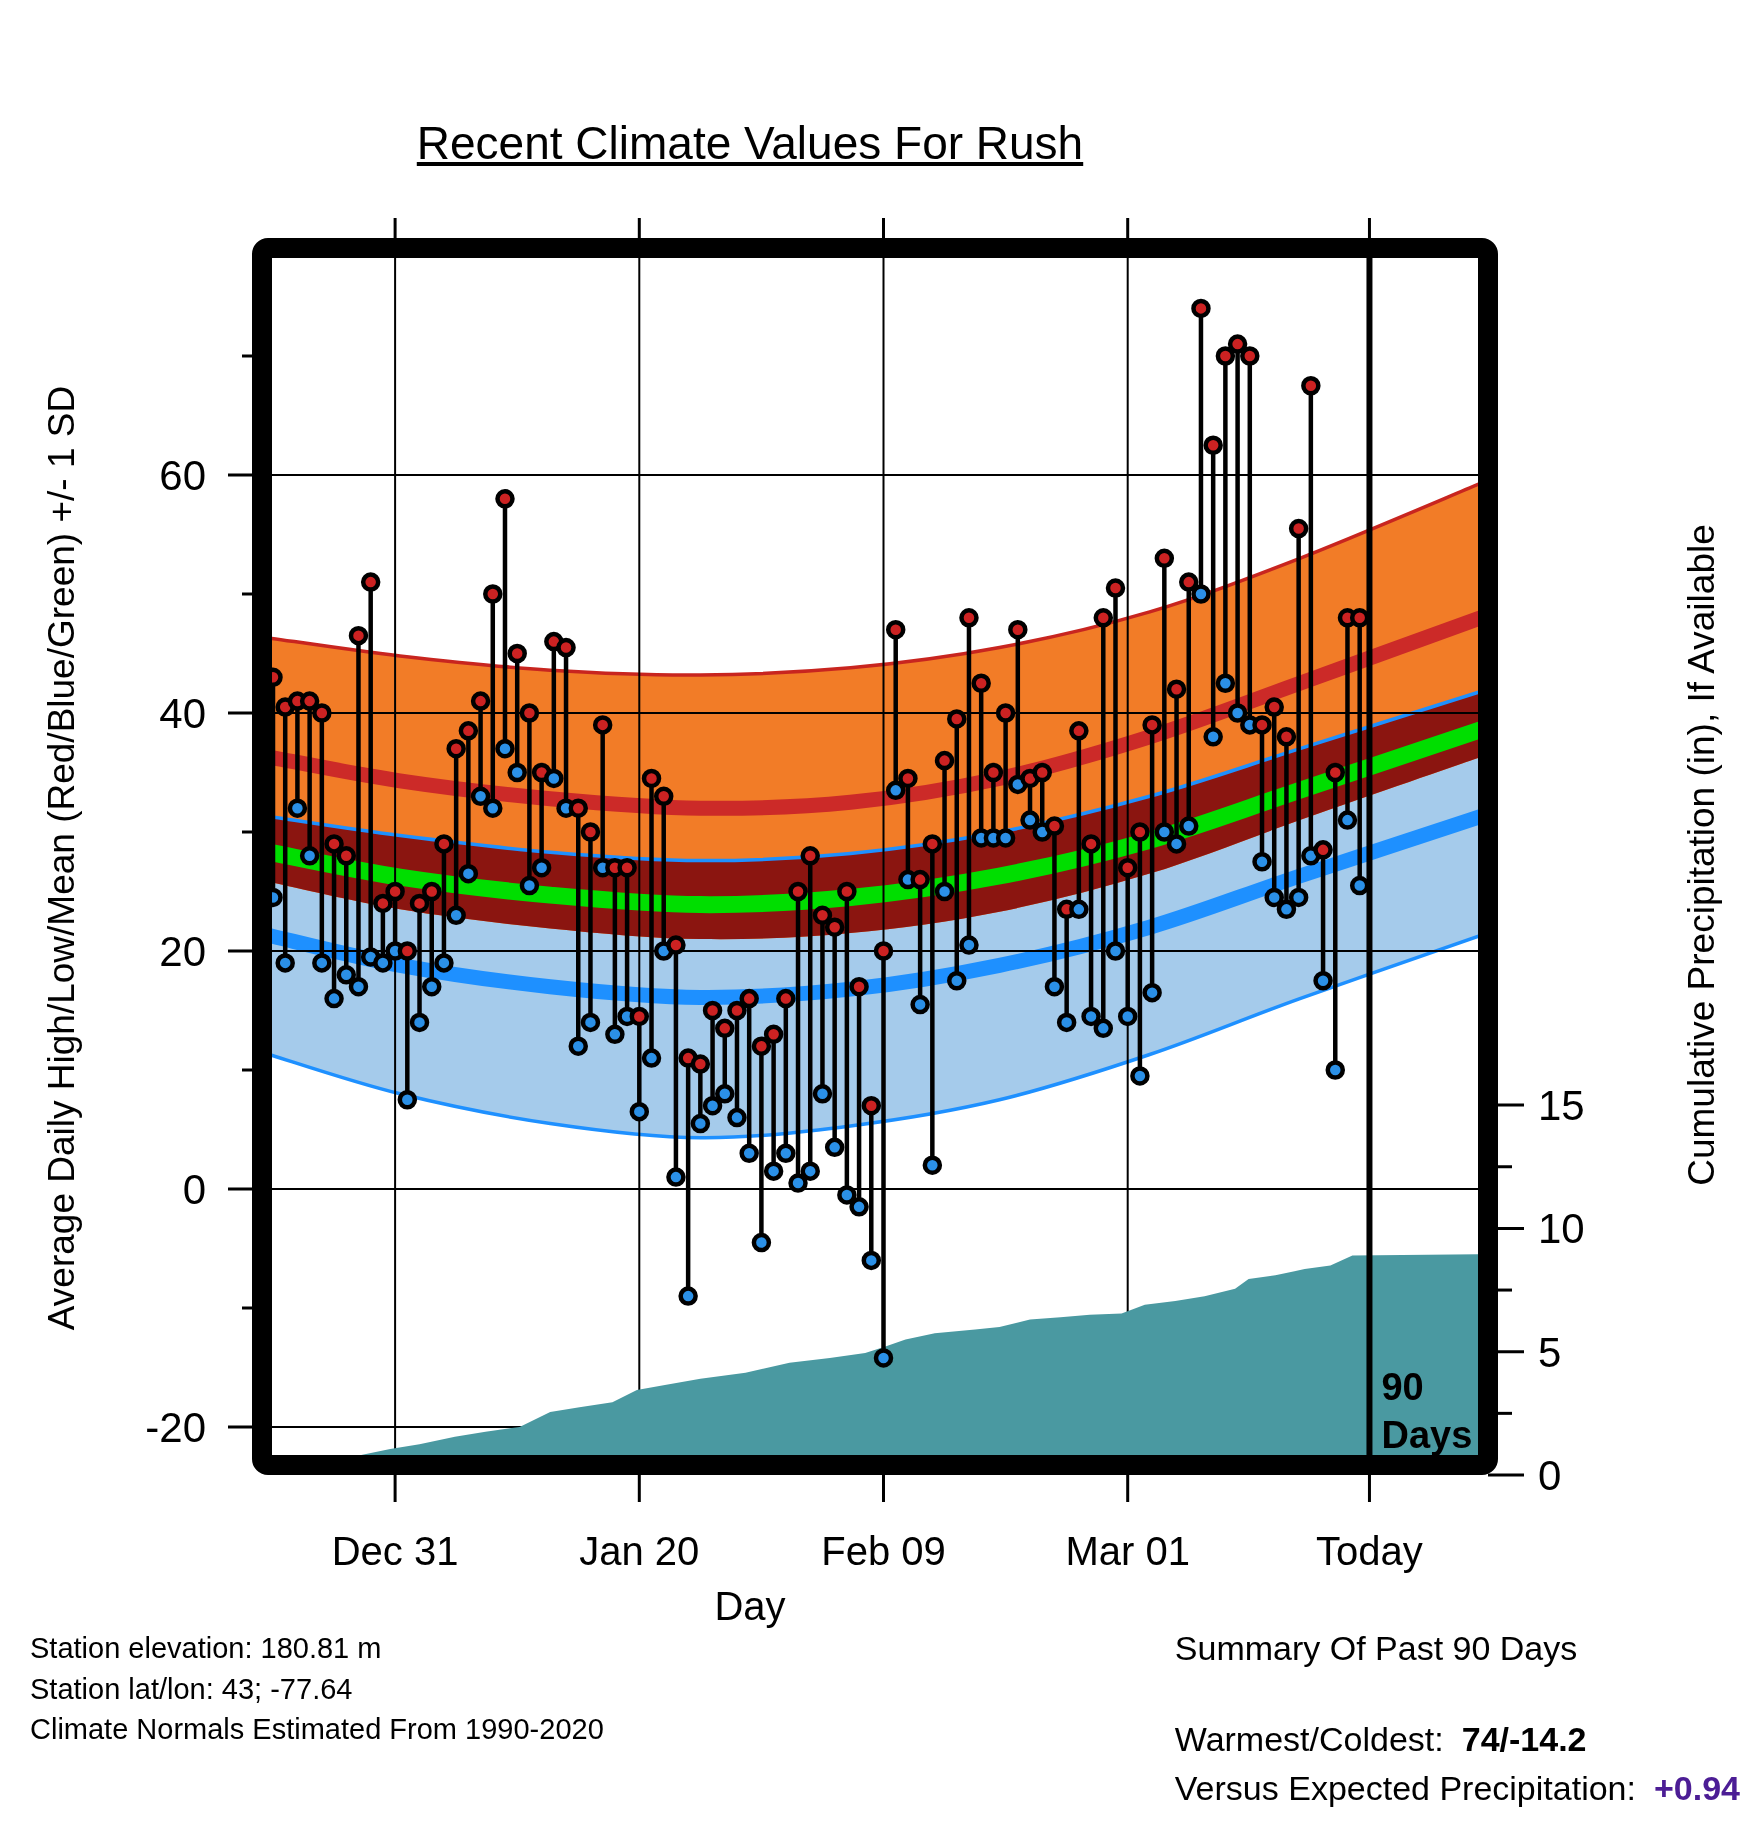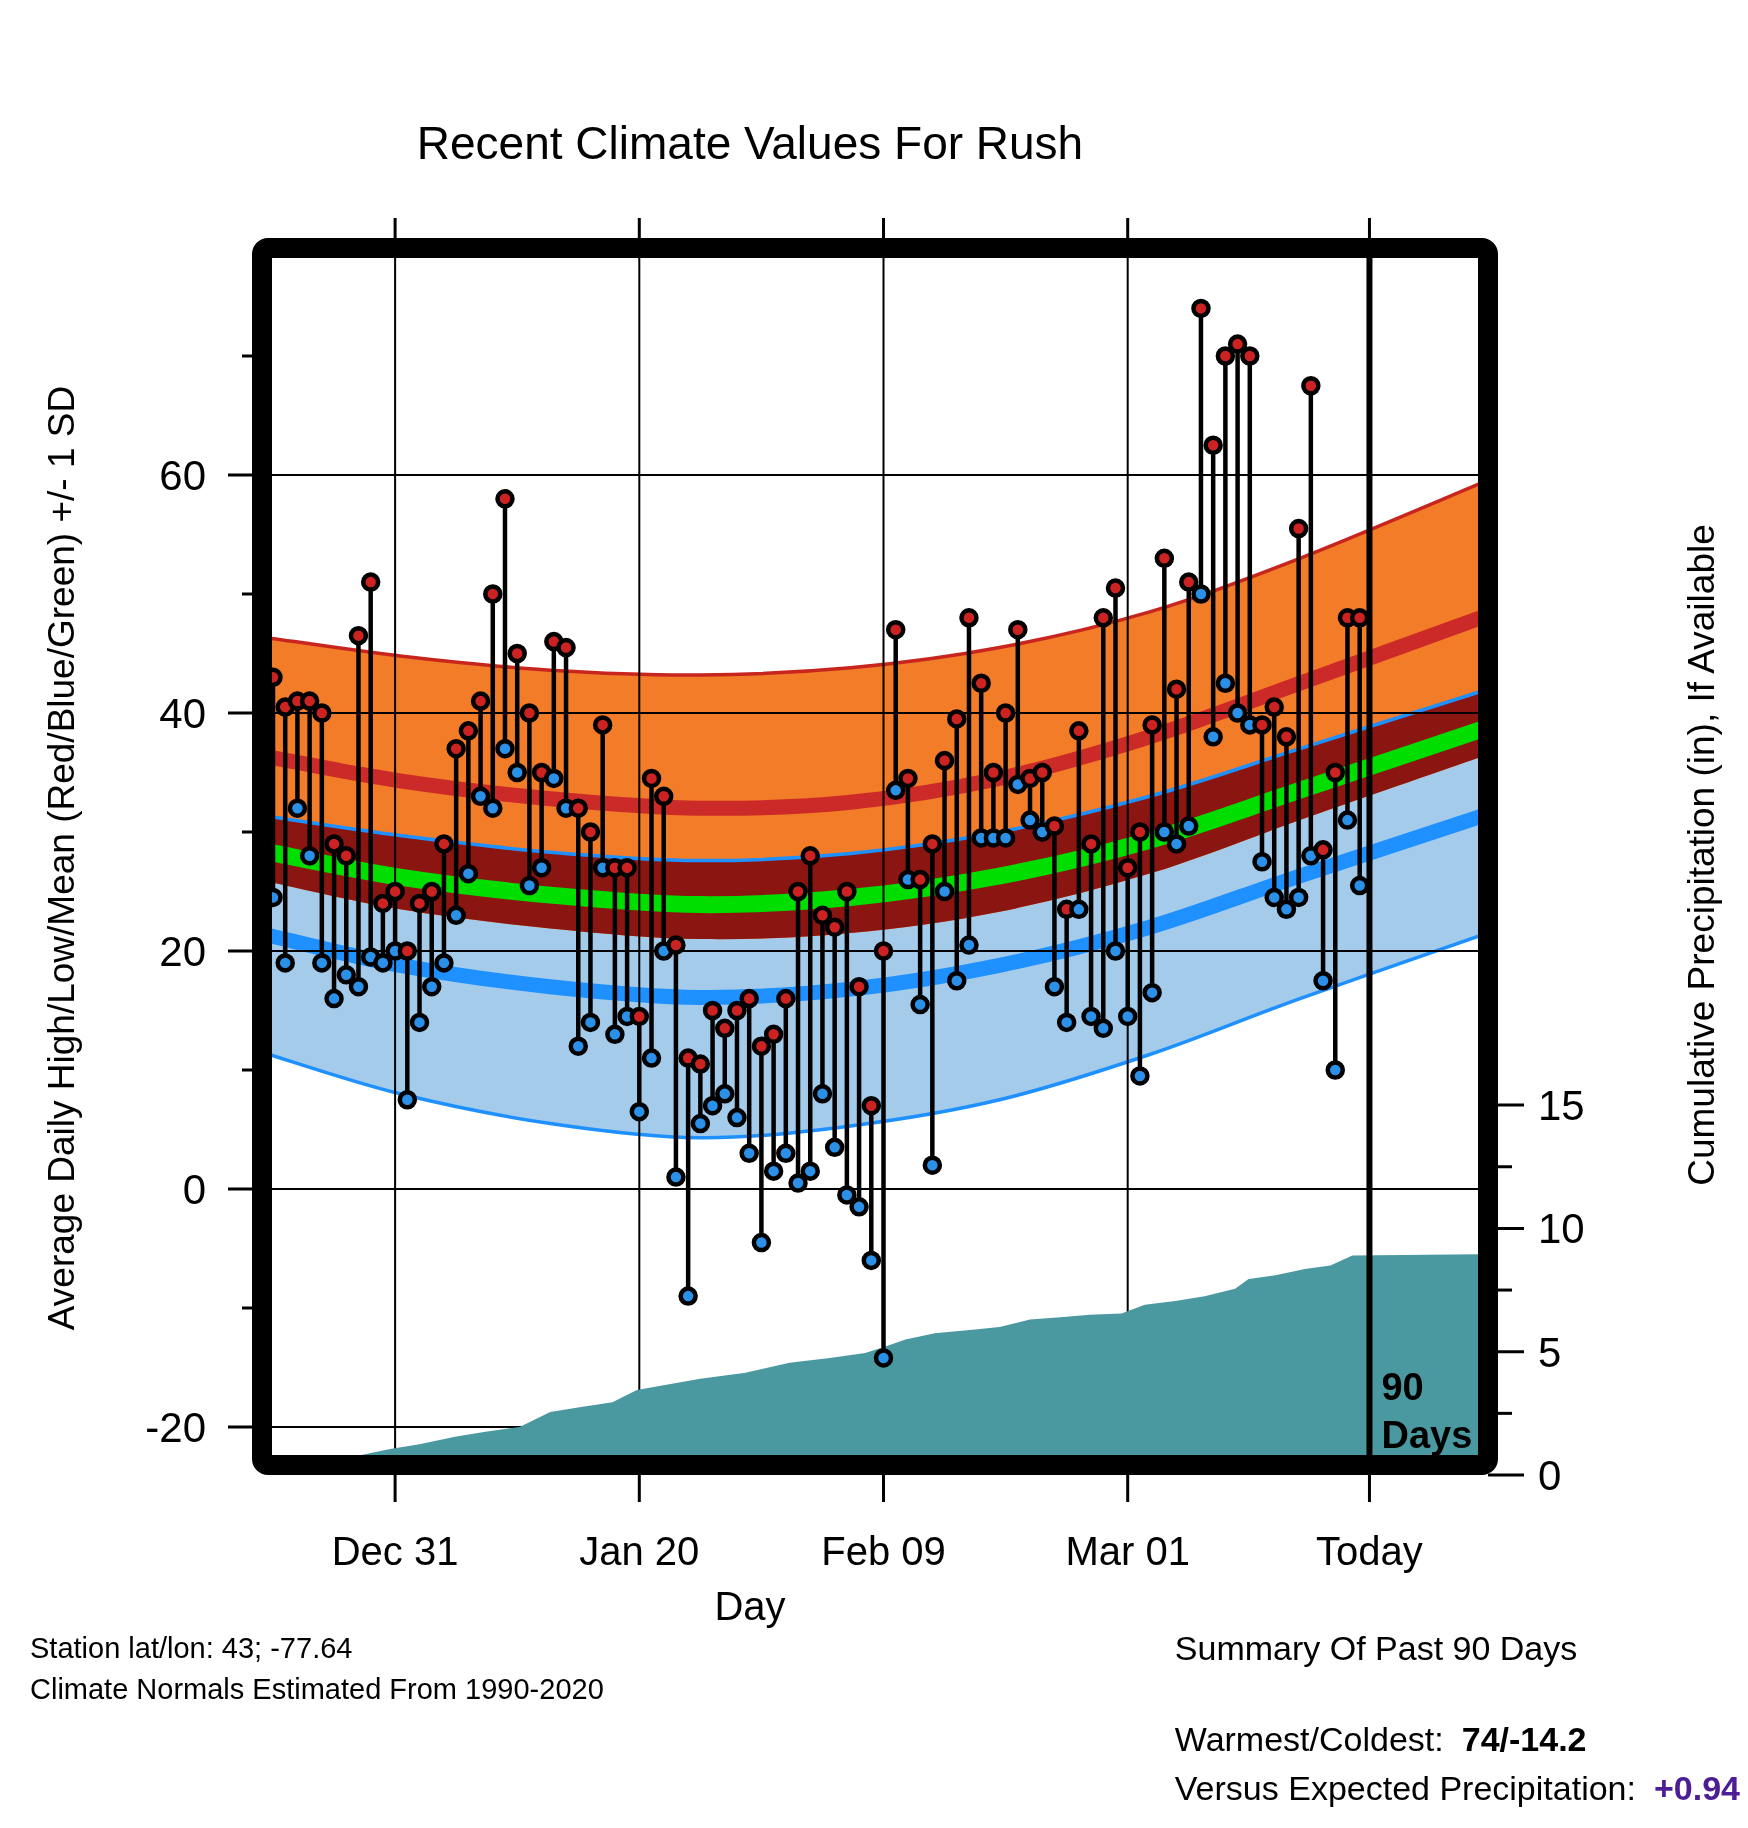--- a/index.html
+++ b/index.html
@@ -1,19 +1,19 @@
 <!DOCTYPE html>
 <html><head>
 <meta charset="utf-8">
 <style>
   html,body{margin:0;padding:0;background:#ffffff;}
   #page{position:relative;width:1748px;height:1828px;background:#ffffff;overflow:hidden;
         font-family:"Liberation Sans", sans-serif;color:#000;}
   #chart-title{position:absolute;left:750px;top:143px;transform:translate(-50%,-50%);
-        font-size:46px;white-space:nowrap;}
+        font-size:46px;white-space:nowrap;text-decoration:underline;}
   .ylab{position:absolute;white-space:nowrap;font-size:37px;}
   #ylab-left{left:62px;top:858px;transform:translate(-50%,-50%) rotate(-90deg);}
   #ylab-right{left:1702px;top:855px;transform:translate(-50%,-50%) rotate(-90deg);}
   #svgwrap{position:absolute;left:0;top:0;width:1748px;height:1828px;}
   #footer-left{position:absolute;left:30px;top:1628px;font-size:29px;line-height:40.5px;}
   #summary{position:absolute;right:8px;top:1624px;text-align:left;font-size:34px;line-height:49px;}
   #summary .row .val{font-weight:bold;display:inline-block;min-width:60px;}
   #summary .row .gap{display:inline-block;width:18px;}
 </style>
 </head>
@@ -364,20 +364,21 @@
         <text x="750" y="1620" text-anchor="middle" font-size="40" fill="#000" font-family="&quot;Liberation Sans&quot;, sans-serif">Day</text>
         <text x="1381.458" y="1400" text-anchor="start" font-size="38" fill="#000" font-family="&quot;Liberation Sans&quot;, sans-serif" font-weight="bold">90</text>
         <text x="1381.458" y="1448" text-anchor="start" font-size="38" fill="#000" font-family="&quot;Liberation Sans&quot;, sans-serif" font-weight="bold">Days</text>
       </svg>
   </div>
   <div id="chart-title">Recent Climate Values For Rush</div>
   <div id="ylab-left" class="ylab">Average Daily High/Low/Mean (Red/Blue/Green) +/- 1 SD</div>
   <div id="ylab-right" class="ylab">Cumulative Precipitation (in), If Available</div>
 
   <div id="footer-left">
+    <div>Station elevation: 180.81 m</div>
     <div>Station lat/lon: 43; -77.64</div>
     <div>Climate Normals Estimated From 1990-2020</div>
   </div>
 
   <div id="summary">
     <div class="hdr">Summary Of Past 90 Days</div>
     <div class="row">
       <span>Warmest/Coldest:</span><span class="gap"></span><span class="val" id="sv0" style="color: rgb(0, 0, 0); margin-top: 42px;">74/-14.2</span>
     </div>
     <div class="row">

